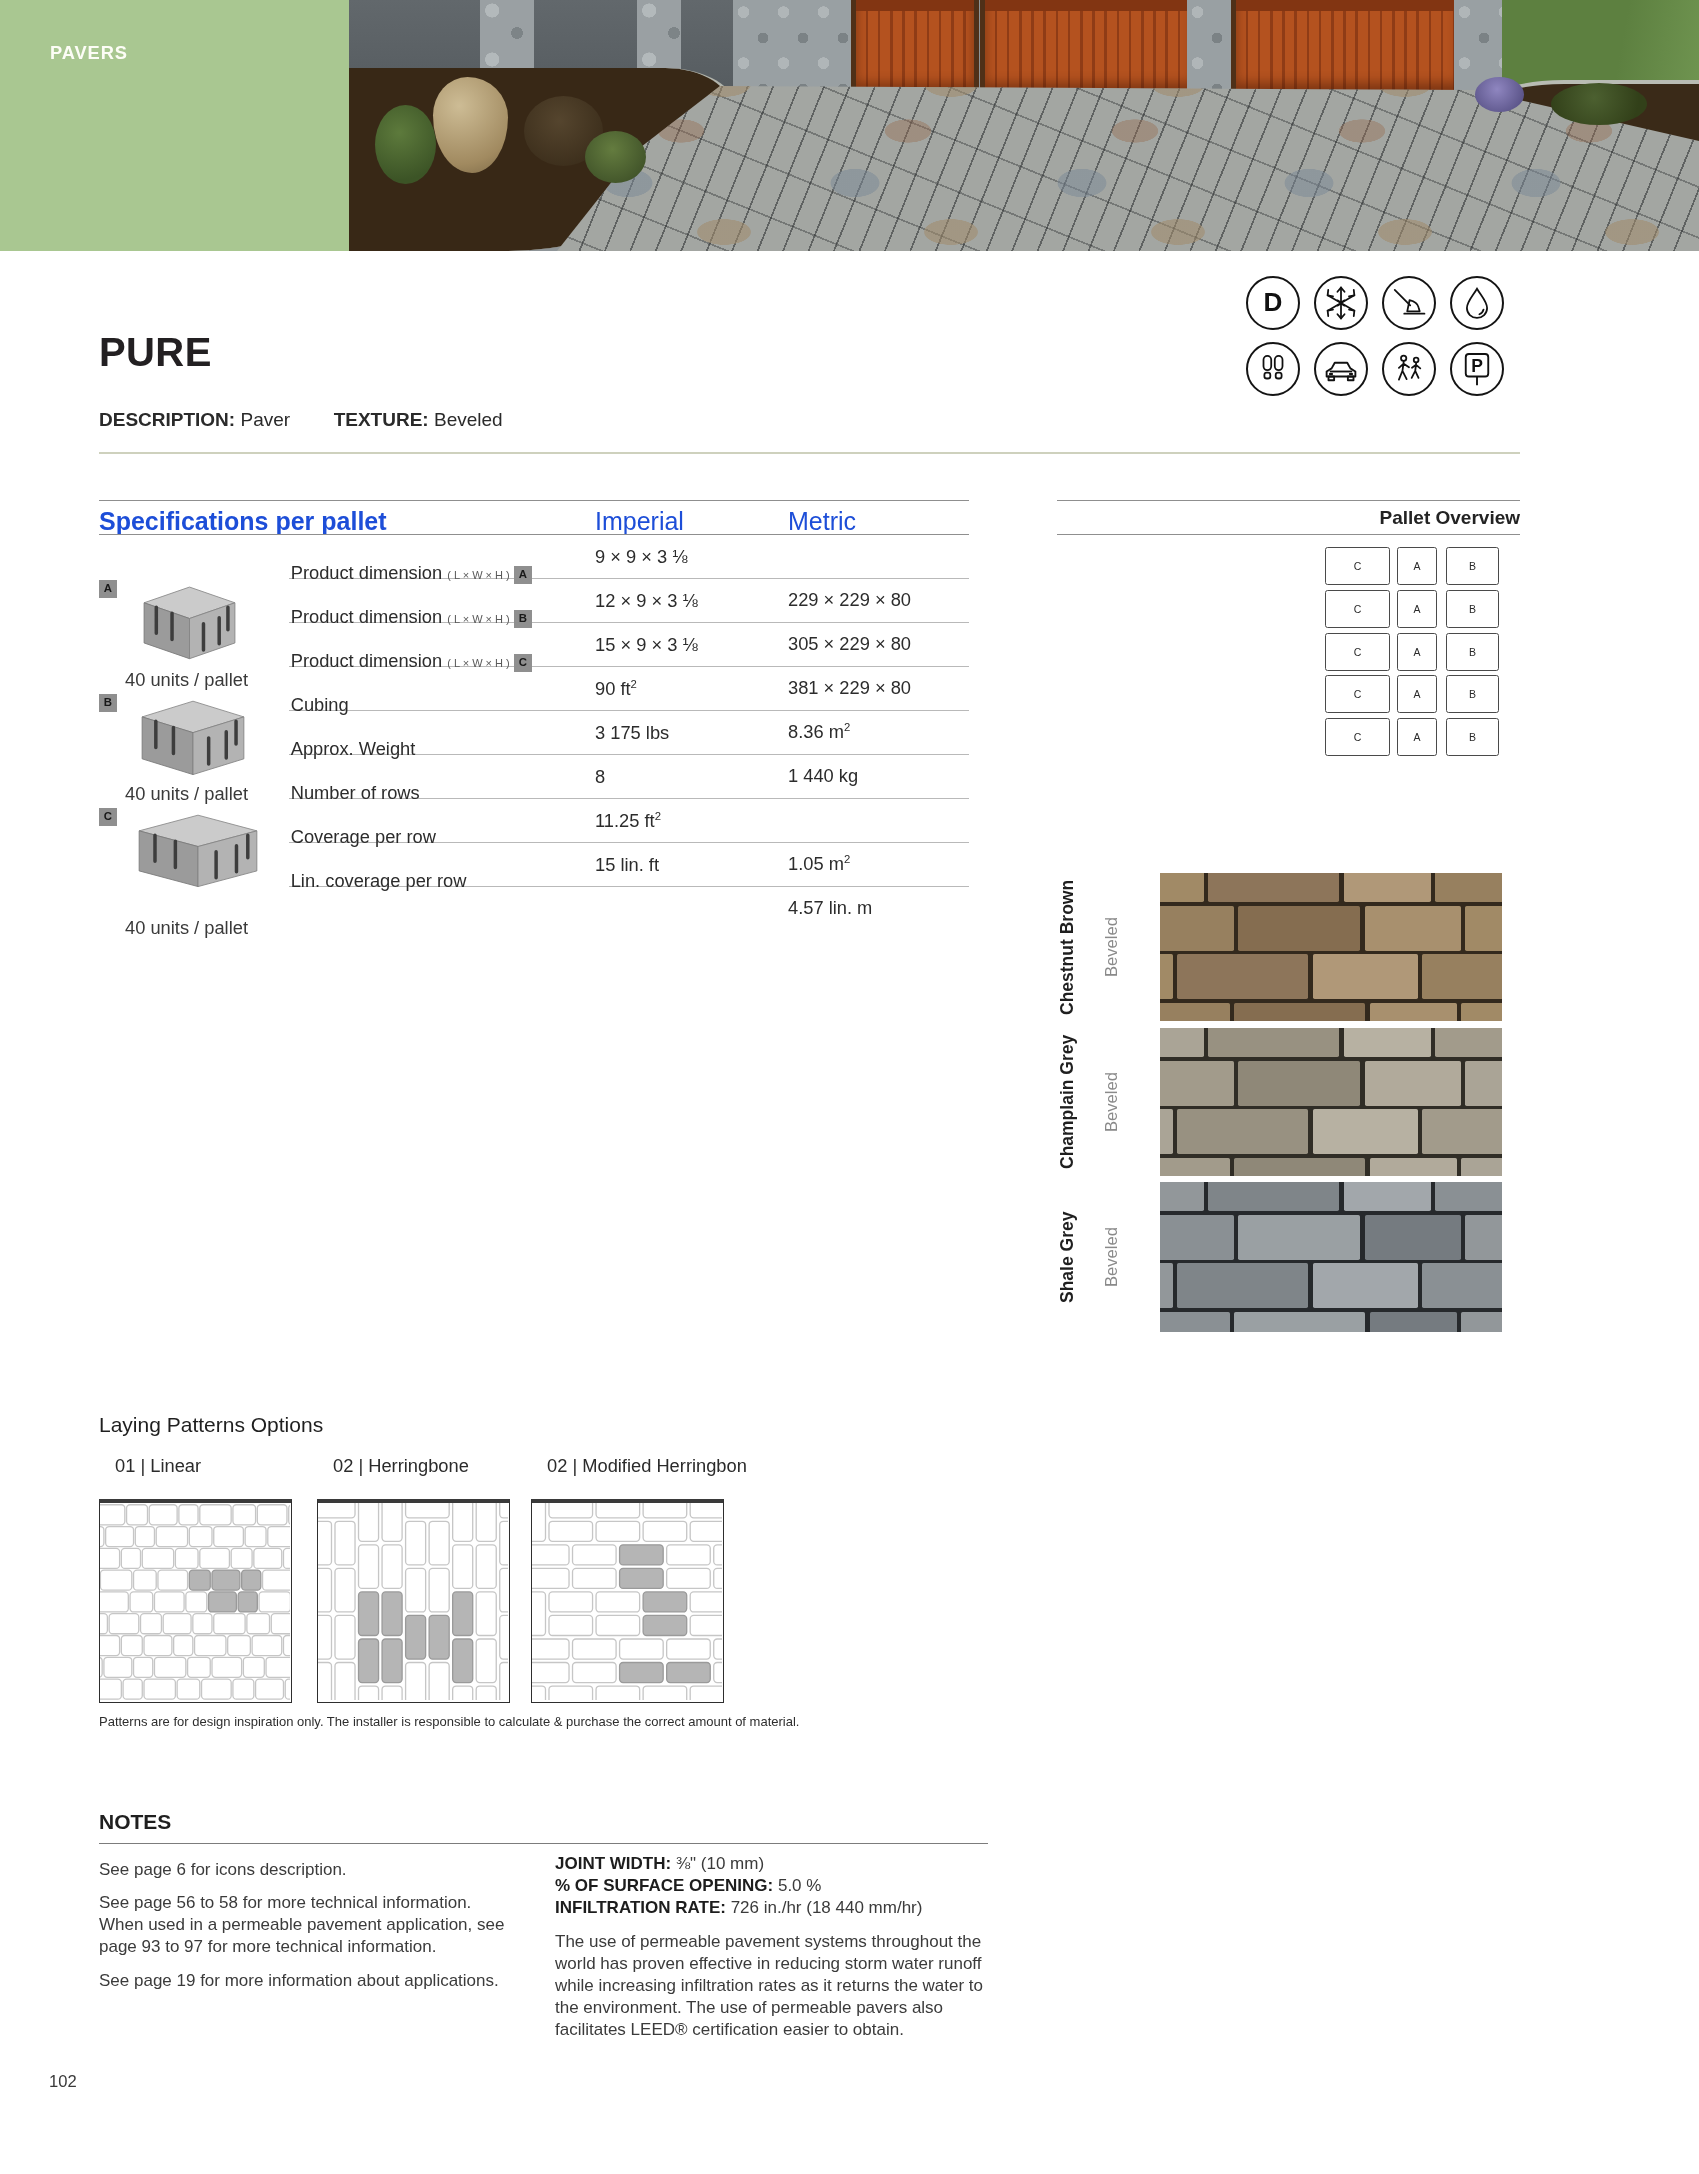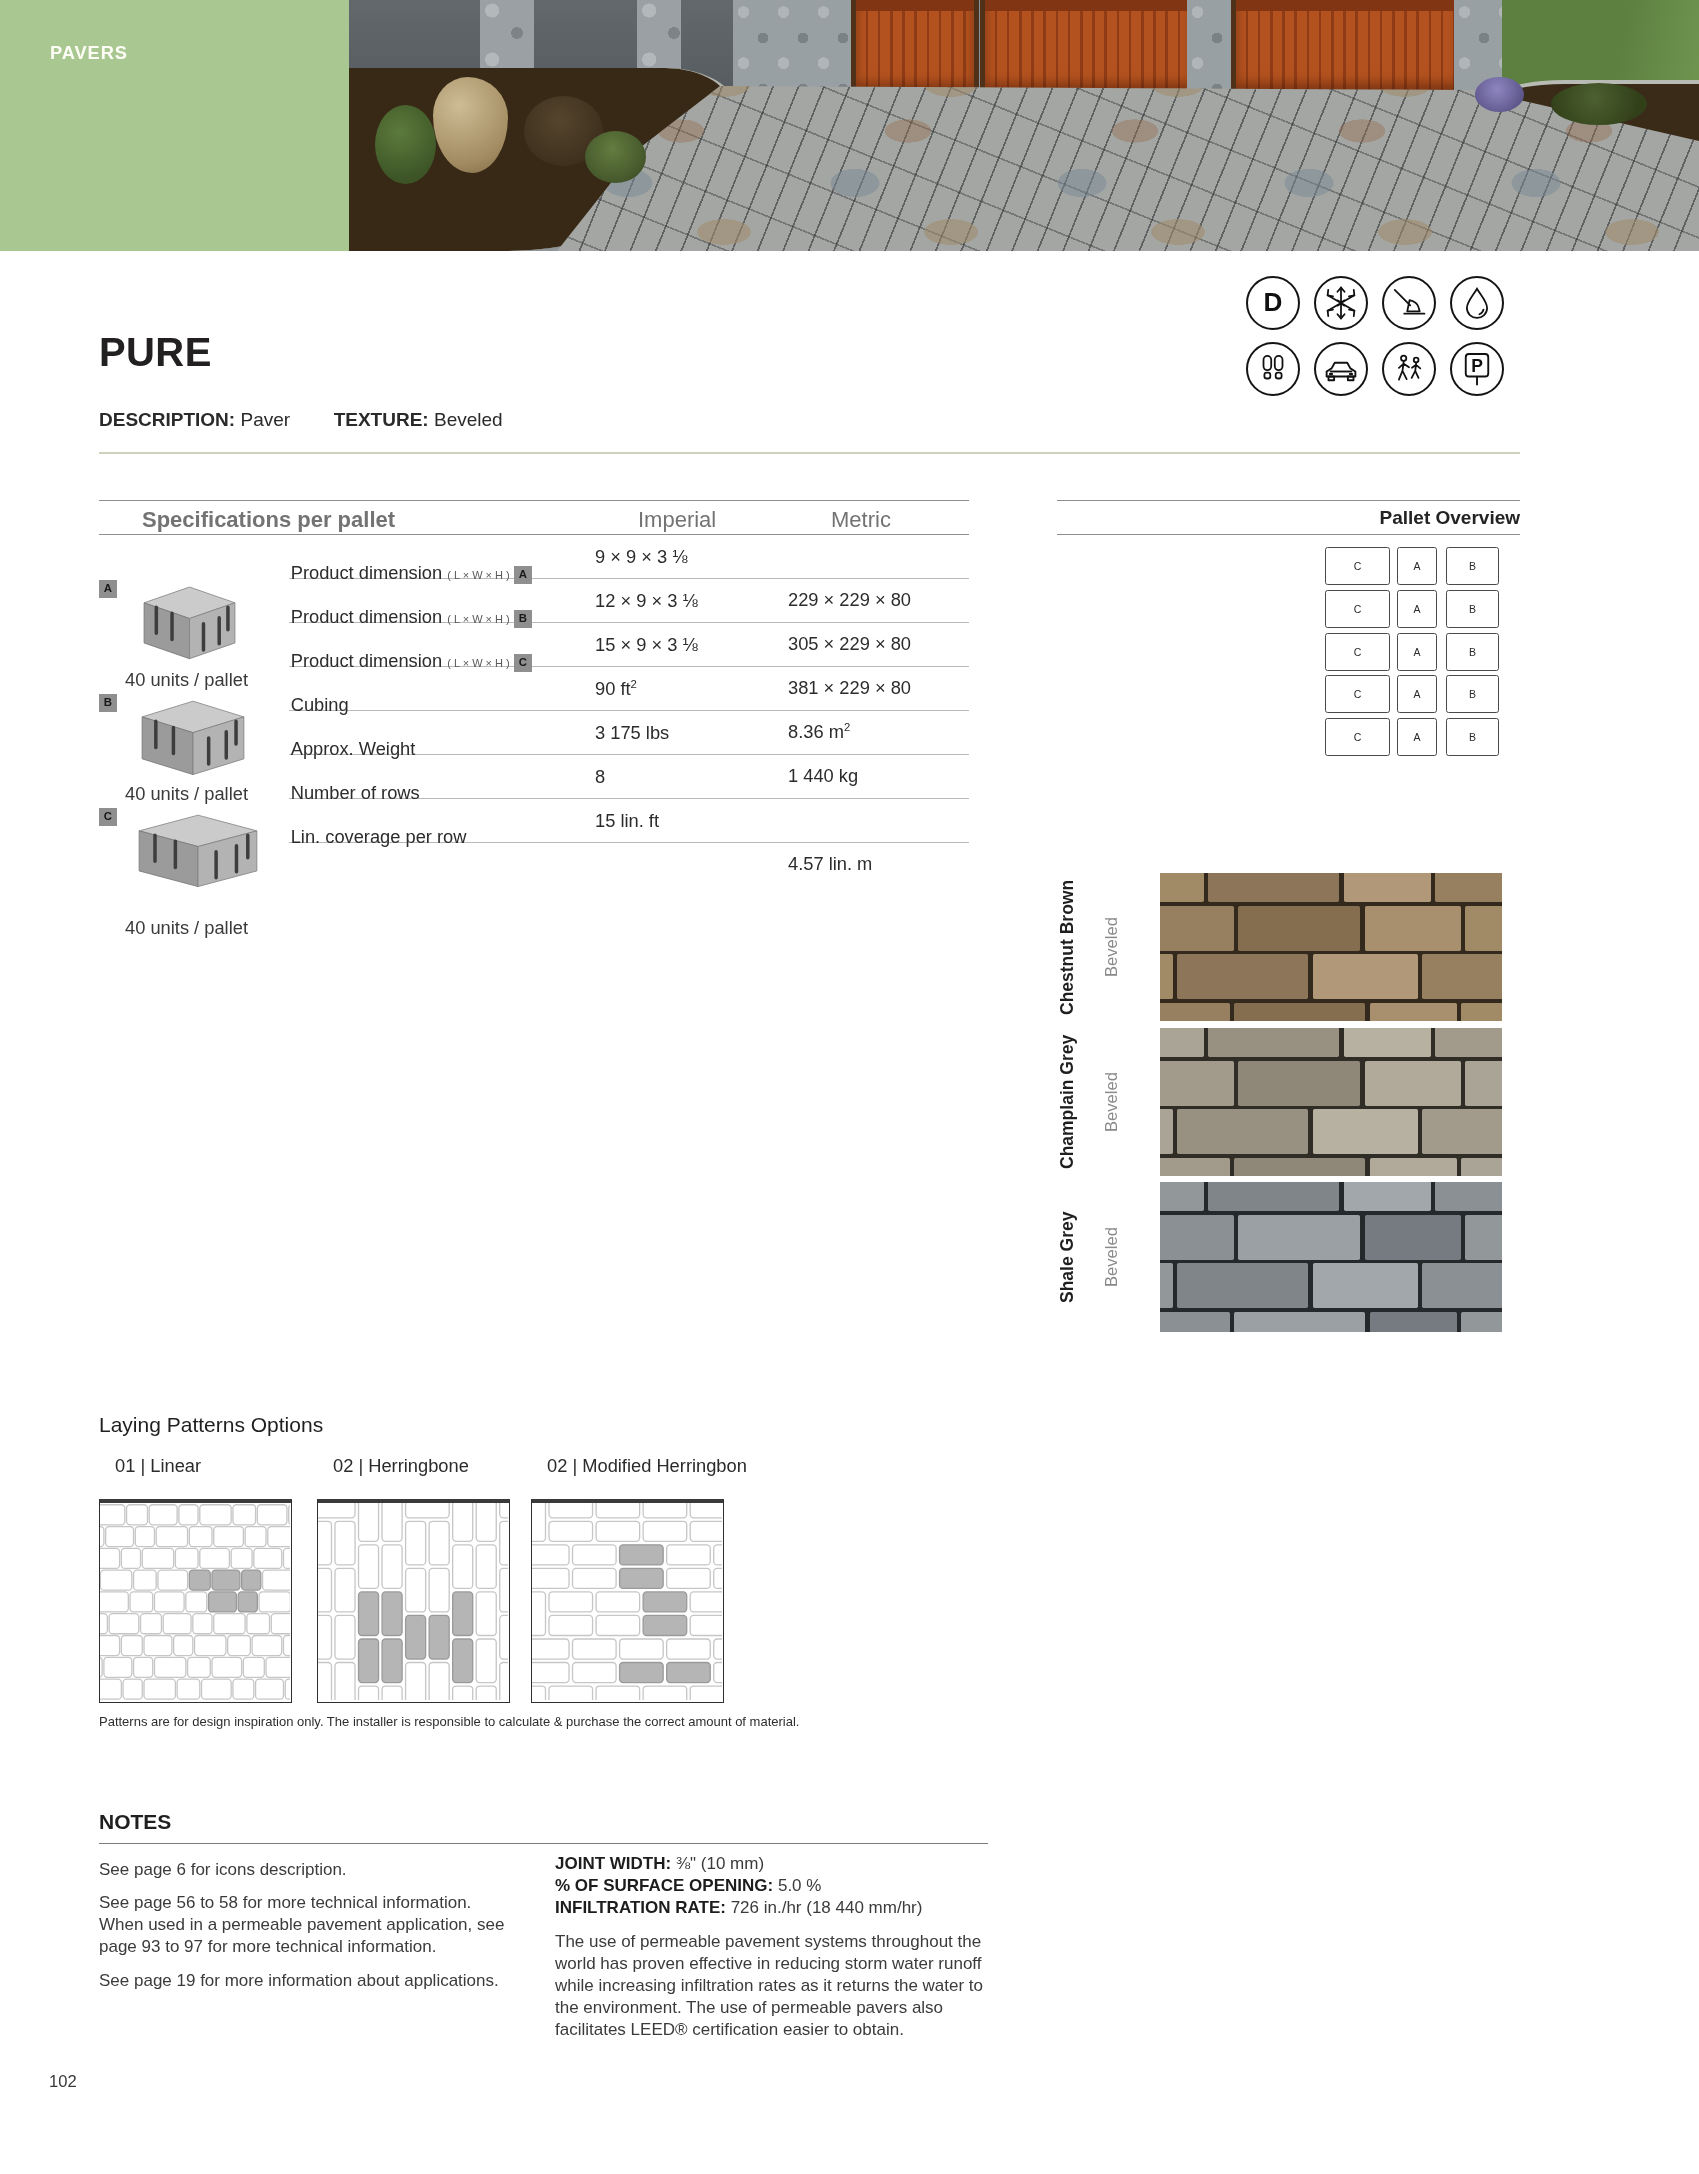--- a/index.html
+++ b/index.html
@@ -51,21 +51,21 @@
   .divider{position:absolute;left:99px;top:452px;width:1421px;height:1.7px;background:#ced1bd;}
 
   
   .icons{position:absolute;left:1246px;top:276px;width:262px;display:grid;grid-template-columns:repeat(4,54px);grid-gap:12.2px 14px;}
   .icon-circle{width:54px;height:54px;border:2.2px solid #141414;border-radius:50%;box-sizing:border-box;display:flex;align-items:center;justify-content:center;background:#fff;}
   .icon-circle svg{display:block;}
 
   
   .spec{position:absolute;left:99px;top:500px;width:870px;}
   .spec .toprule{position:absolute;left:0;top:0;width:870px;height:0.9px;background:#8f8f8f;}
-  .spec .hdr{position:absolute;top:7px;font-size:22px;color:#737373;margin-left:43px;}
+  .spec .hdr{position:absolute;top:7px;font-size:25px;color:#1d4ed8;}
   .spec .hdr.b{font-weight:bold;}
   .spec .hdrrule{position:absolute;left:0;top:34px;width:870px;height:0.9px;background:#8f8f8f;}
   .spec-rows{position:absolute;left:190px;top:35px;width:680px;}
   .spec-row{position:relative;height:43px;border-bottom:0.9px solid #b9b9b9;font-size:18.3px;color:#2c2c2c;}
   .spec-row .lab{position:absolute;left:1.7px;top:27px;white-space:nowrap;}
   .spec-row .sub{font-size:11px;color:#5a5a5a;}
   .badge{display:inline-block;width:17.5px;height:17.5px;background:#8f8f8f;color:#191919;font-size:11.4px;font-weight:bold;text-align:center;line-height:17.5px;vertical-align:0.9px;margin-left:4.4px;}
   .spec-row .imp{position:absolute;left:306px;top:10.5px;white-space:nowrap;}
   .spec-row .met{position:absolute;left:499px;top:10.5px;white-space:nowrap;margin-top:43px;}
   sup{font-size:.62em;}
@@ -237,20 +237,25 @@
         </div>
         <div class="spec-row">
           <span class="lab">Approx. Weight</span>
           <span class="imp">3 175 lbs</span>
           <span class="met">1 440 kg</span>
         </div>
         <div class="spec-row">
           <span class="lab">Number of rows</span>
           <span class="imp">8</span>
           <span class="met"></span>
+        </div>
+        <div class="spec-row">
+          <span class="lab">Coverage per row</span>
+          <span class="imp">11.25 ft<sup>2</sup></span>
+          <span class="met">1.05 m<sup>2</sup></span>
         </div>
         <div class="spec-row">
           <span class="lab">Lin. coverage per row</span>
           <span class="imp">15 lin. ft</span>
           <span class="met">4.57 lin. m</span>
         </div>
       </div>
     <div class="prod-col" id="prod-col">
         <div class="prod" style="top: 45px; width: 190px; height: 114px;">
           <span class="badge">A</span>

